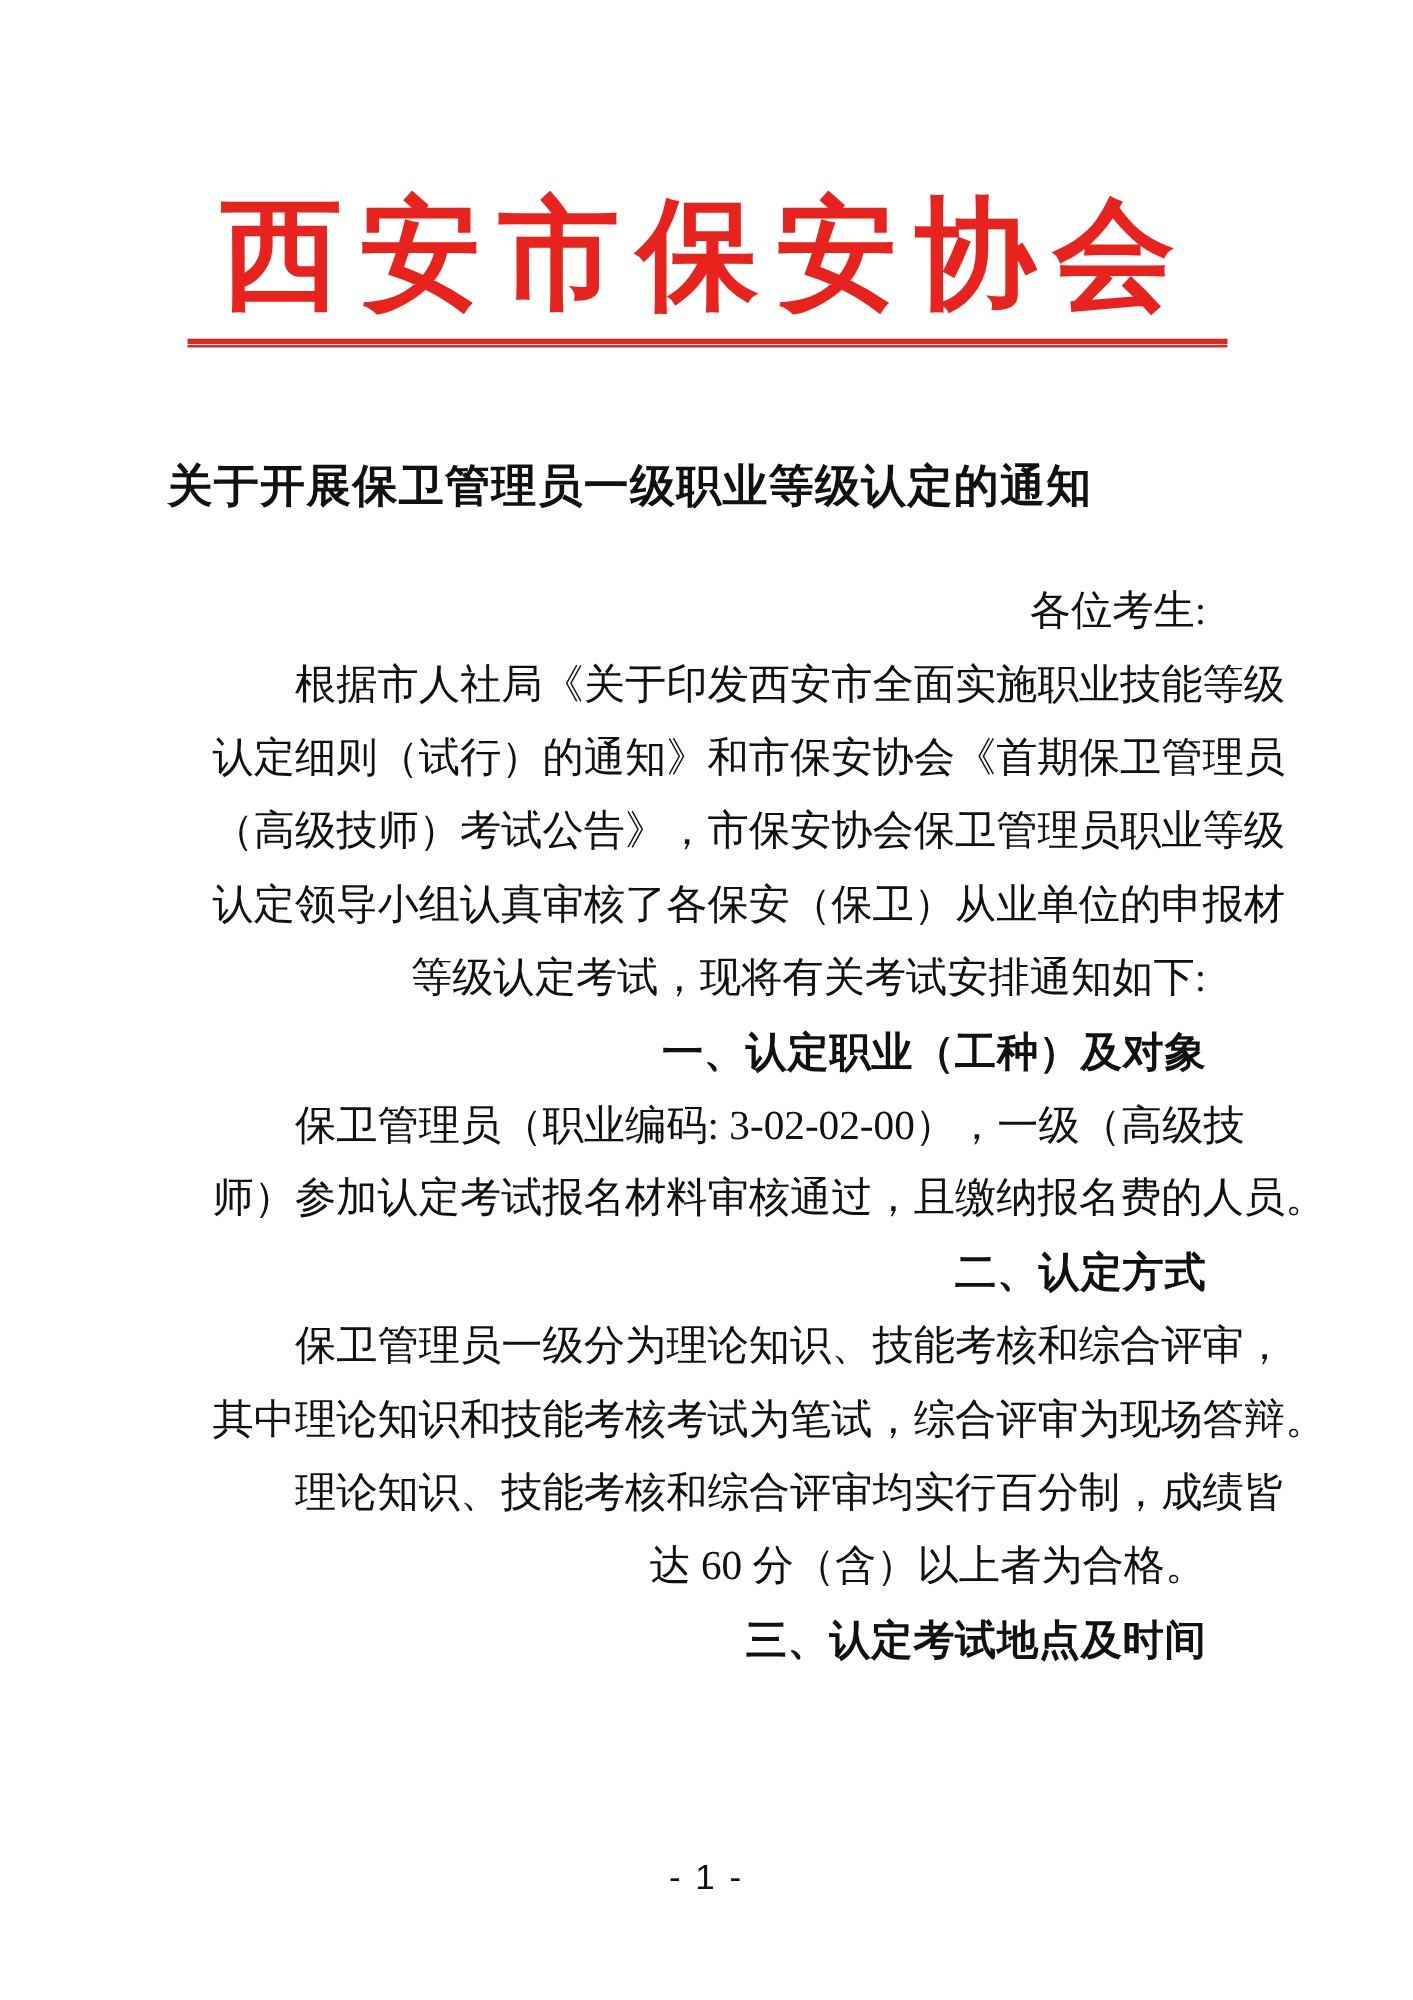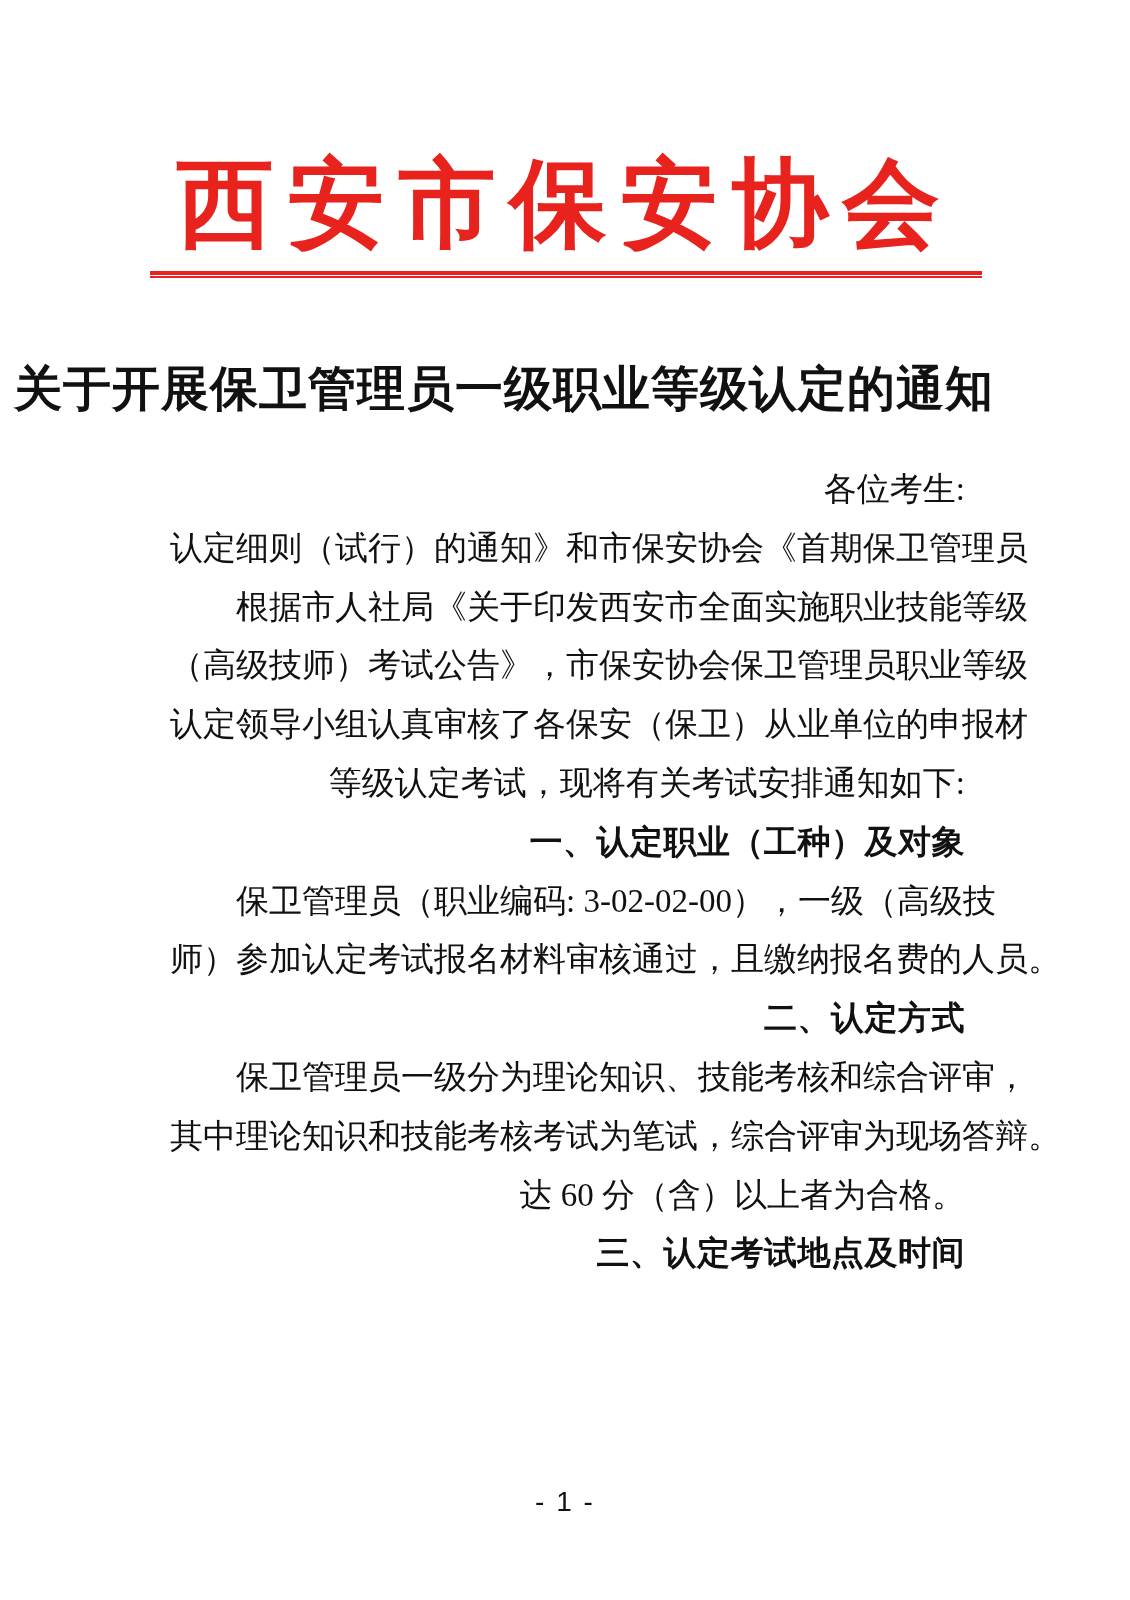--- a/index.html
+++ b/index.html
@@ -33,21 +33,21 @@
       #ffffff 4px, #ffffff 5px,
       var(--accent) 5px, var(--accent) 7px);
   }
   .doc-title {
     position: absolute;
     top: 366px; left: 0; width: 1008px;
     margin: 0;
     text-align: center;
     font-family: "Liberation Serif", serif;
     font-weight: bold;
-    font-size: 48px;
+    font-size: 36px;
     line-height: 46px;
     letter-spacing: 1px;
     color: var(--ink);
     white-space: nowrap;
   }
   .body-text {
     position: absolute;
     top: 460px; left: 170px;
     width: 795px;
     font-size: 33px;
@@ -87,30 +87,31 @@
 <div>
 
   <div class="letterhead-name">西安市保安协会</div>
 
   <div class="red-rule"></div>
 
   <h1 class="doc-title">关于开展保卫管理员一级职业等级认定的通知</h1>
 
   <div class="body-text">
     <div class="line">各位考生:</div>
+    <div class="line indent fill">根据市人社局《关于印发西安市全面实施职业技能等级</div>
     <div class="line fill">认定细则（试行）的通知》和市保安协会《首期保卫管理员</div>
-    <div class="line indent fill">根据市人社局《关于印发西安市全面实施职业技能等级</div>
     <div class="line fill">（高级技师）考试公告》，市保安协会保卫管理员职业等级</div>
     <div class="line fill">认定领导小组认真审核了各保安（保卫）从业单位的申报材</div>
     <div class="line">等级认定考试，现将有关考试安排通知如下:</div>
     <div class="line indent heading">一、认定职业（工种）及对象</div>
     <div class="line indent fill">保卫管理员（职业编码: 3-02-02-00），一级（高级技</div>
     <div class="line fill">师）参加认定考试报名材料审核通过，且缴纳报名费的人员。</div>
     <div class="line indent heading">二、认定方式</div>
     <div class="line indent fill">保卫管理员一级分为理论知识、技能考核和综合评审，</div>
     <div class="line fill">其中理论知识和技能考核考试为笔试，综合评审为现场答辩。</div>
+    <div class="line indent fill">理论知识、技能考核和综合评审均实行百分制，成绩皆</div>
     <div class="line">达 60 分（含）以上者为合格。</div>
     <div class="line indent heading">三、认定考试地点及时间</div>
   </div>
 
   <div class="page-footer">- 1 -</div>
 
 </div>
 
 </body></html>

